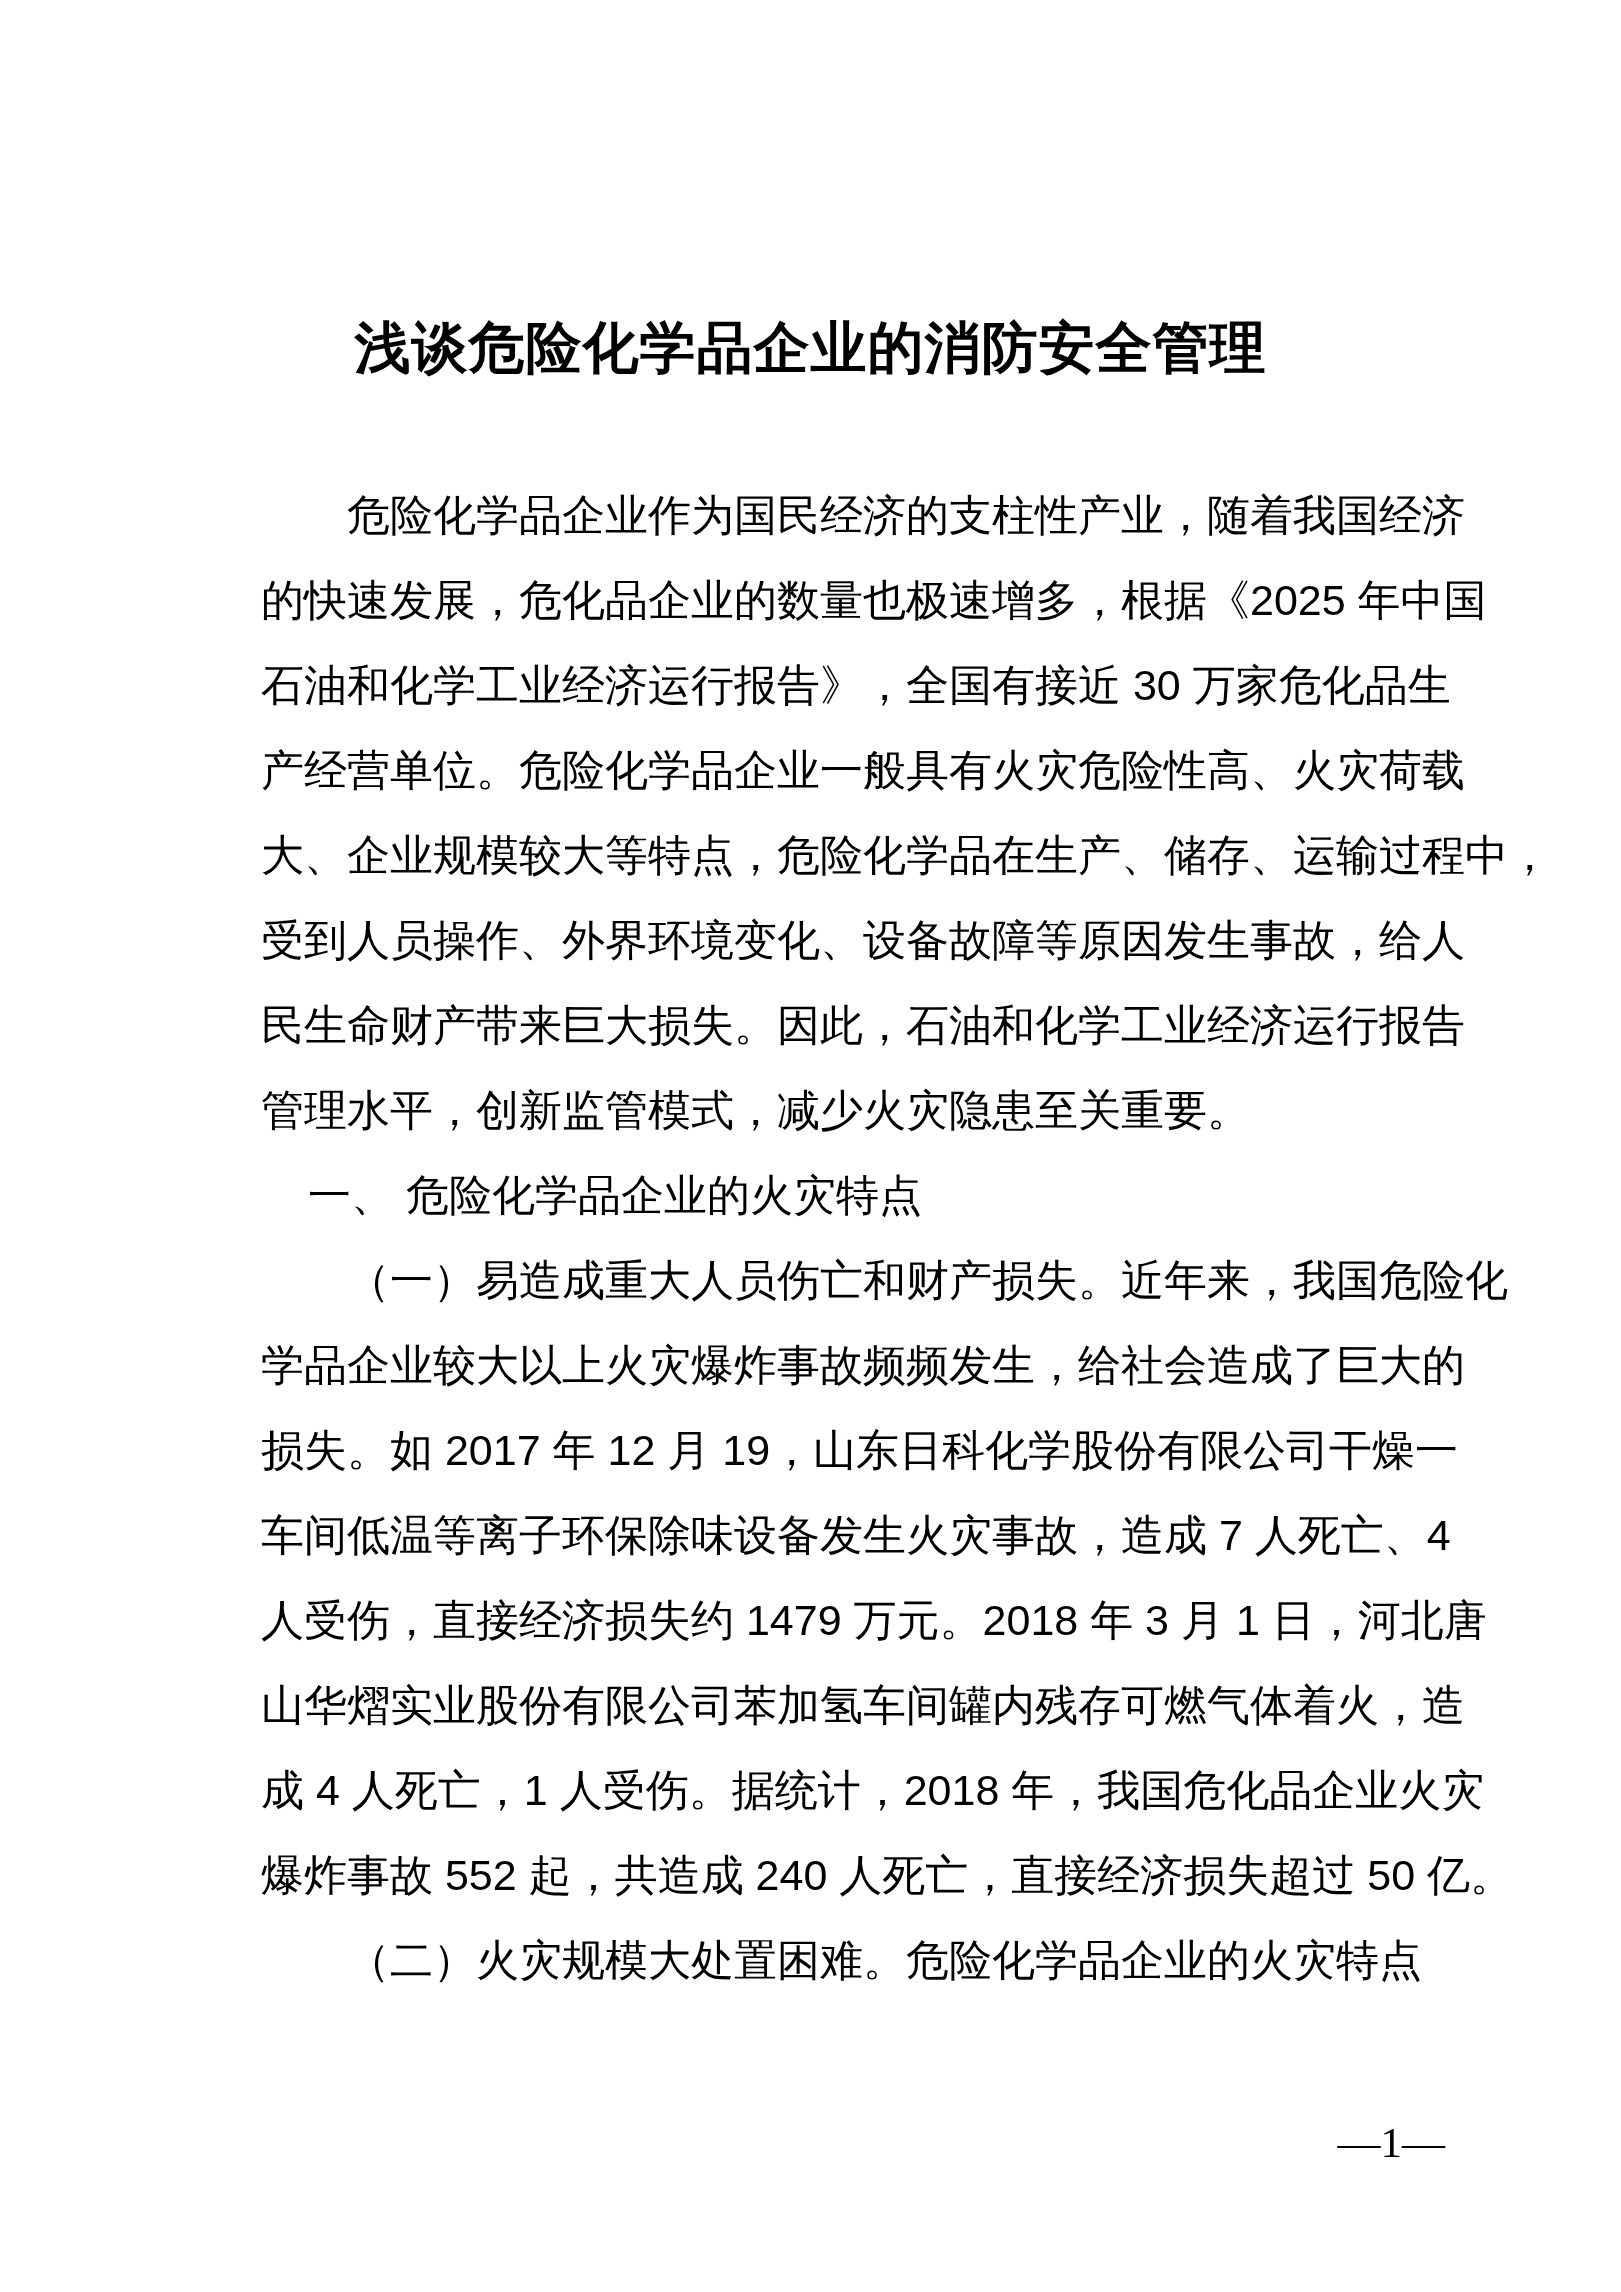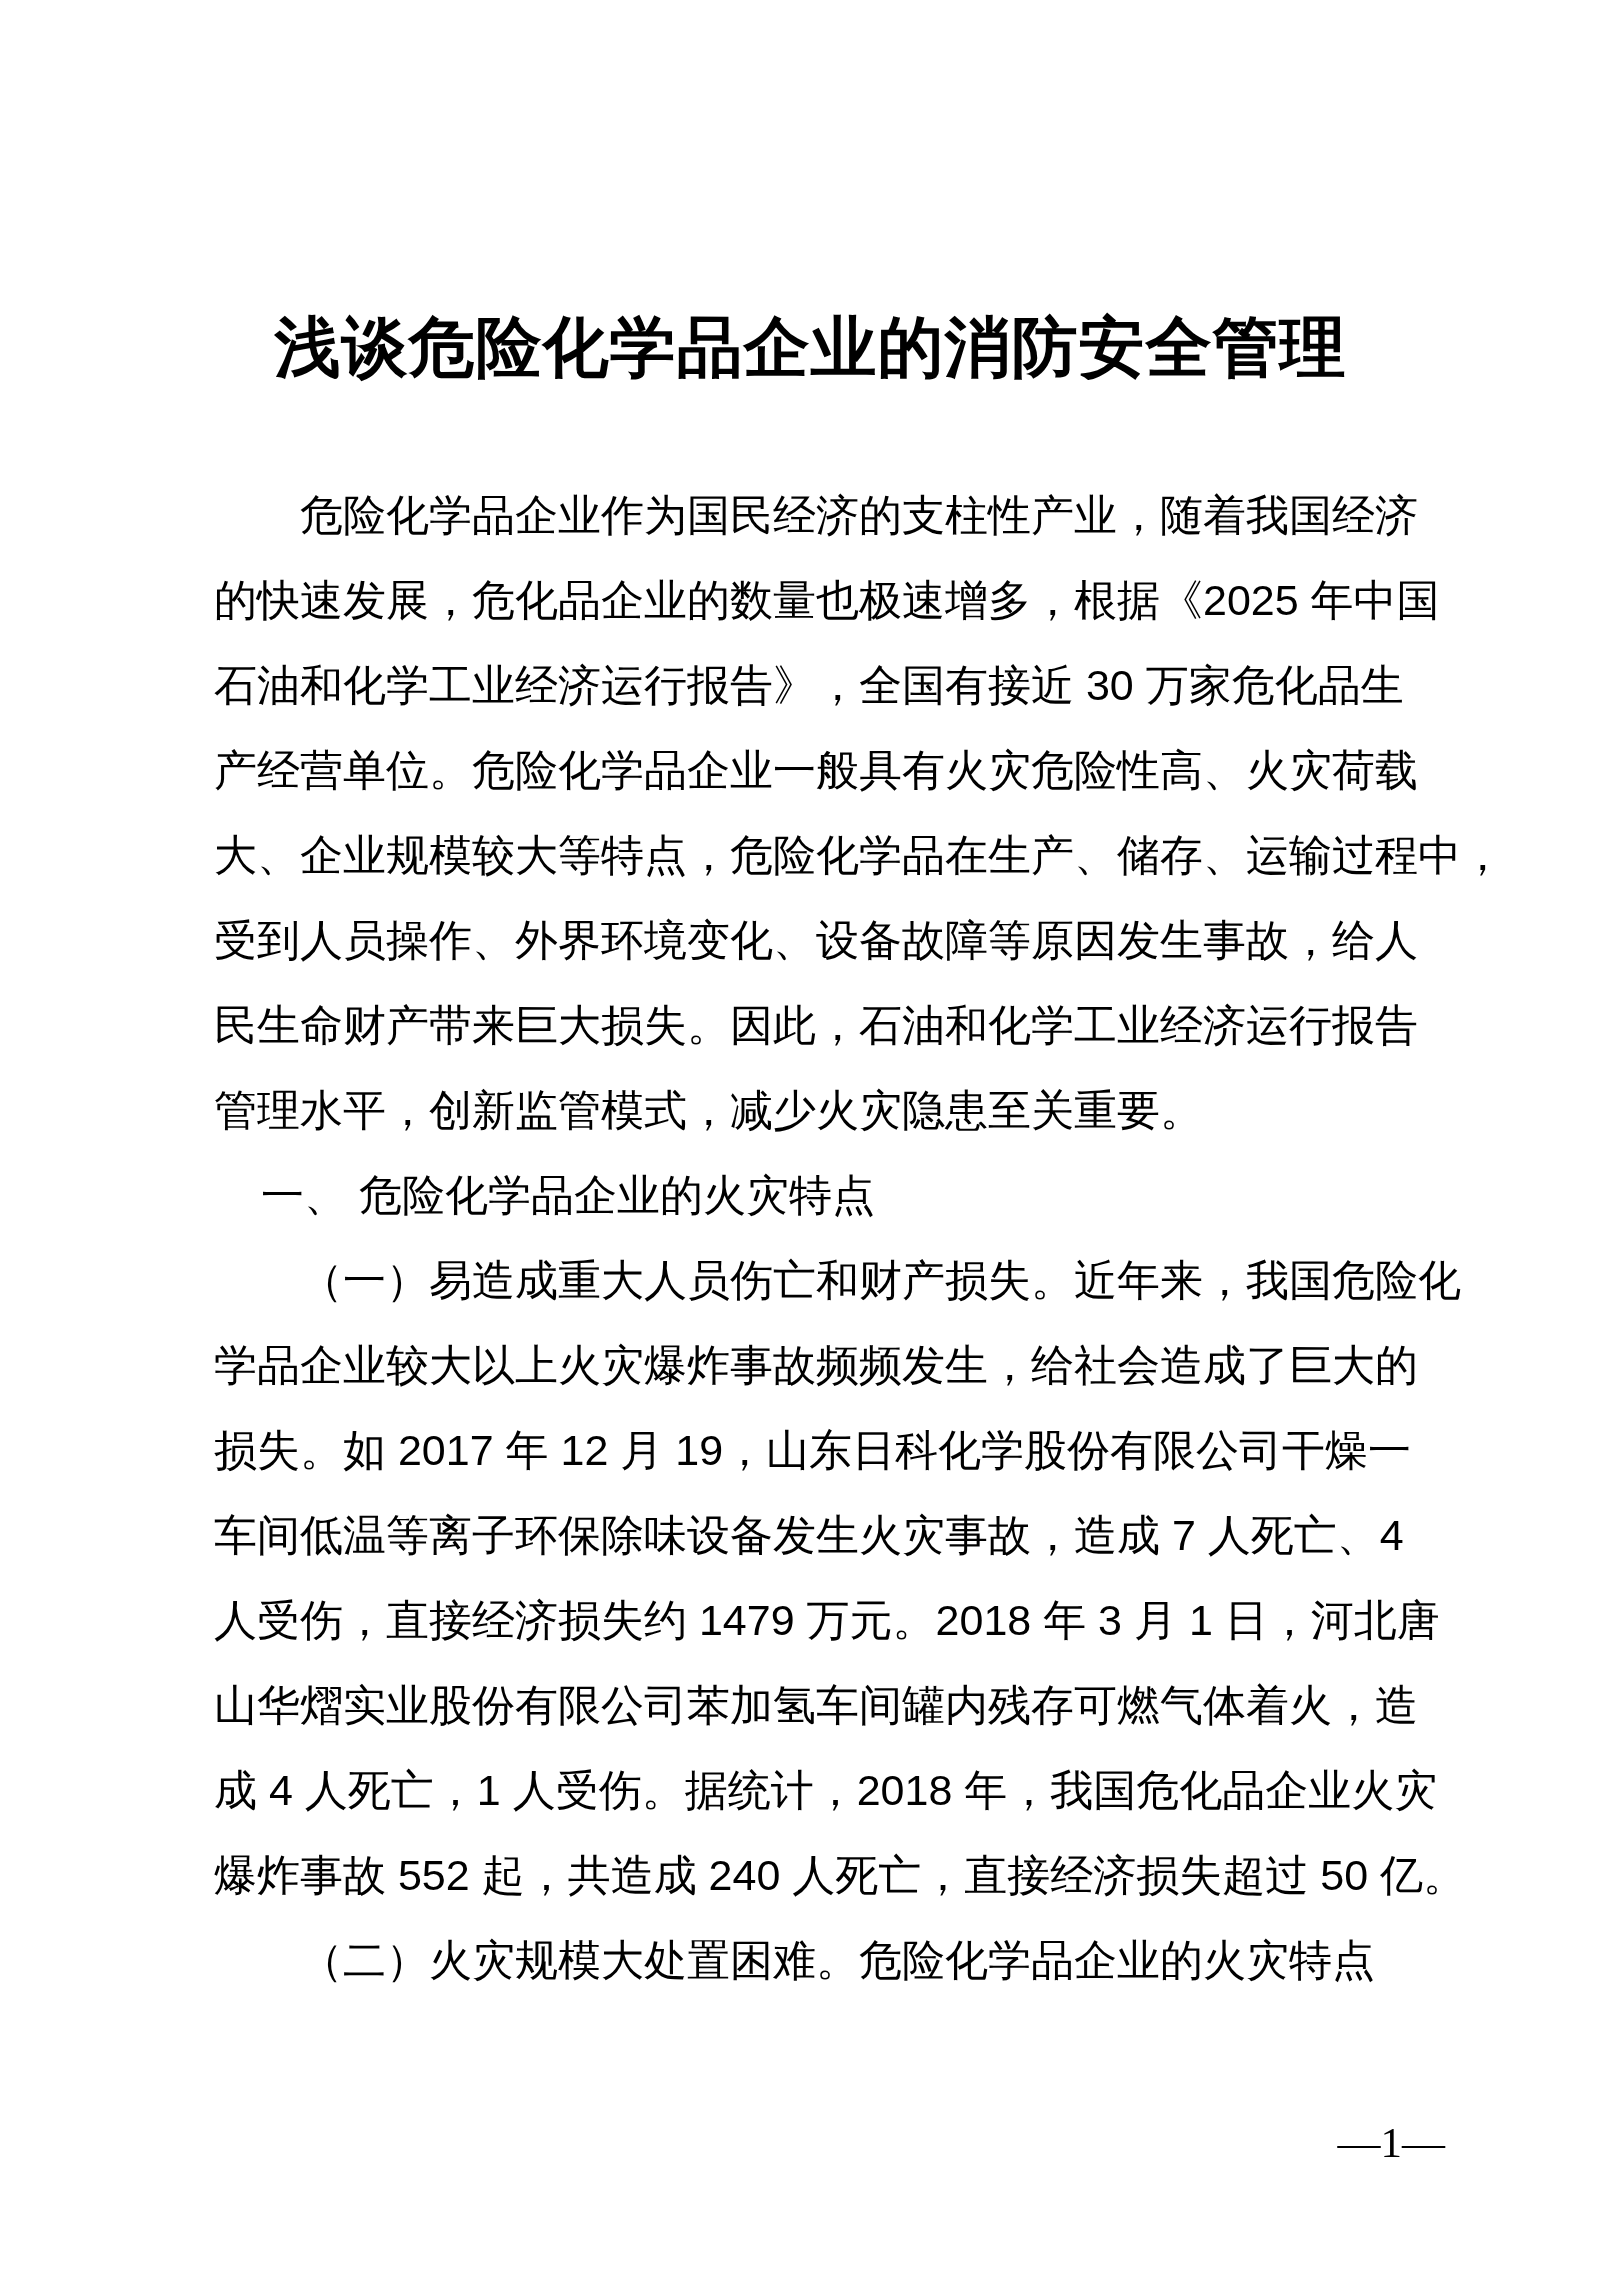--- a/index.html
+++ b/index.html
@@ -17,37 +17,38 @@
     font-family: "Liberation Sans", sans-serif;
     overflow: hidden;
   }
   .doc-title {
     position: absolute;
     top: 312px;
     left: 0;
     width: 1621px;
     margin: 0;
     text-align: center;
-    font-size: 66px;
+    font-size: 56px;
     line-height: 71px;
     font-weight: 700;
     letter-spacing: 1px;
     white-space: nowrap;
   }
   .doc-body {
     position: absolute;
     top: 473px;
     left: 214px;
     width: 1215px;
   }
   .line {
     height: 85px;
     line-height: 85px;
     font-size: 43px;
     white-space: nowrap;
+    margin-left: 47px;
   }
   .line.indent-1 { padding-left: 47px; }
   .line.indent-2 { padding-left: 86px; }
   .seg-bold { font-weight: 400; }
   .page-footer {
     position: absolute;
     top: 2117px;
     right: 176px;
     font-family: "Liberation Serif", serif;
     font-size: 43px;

